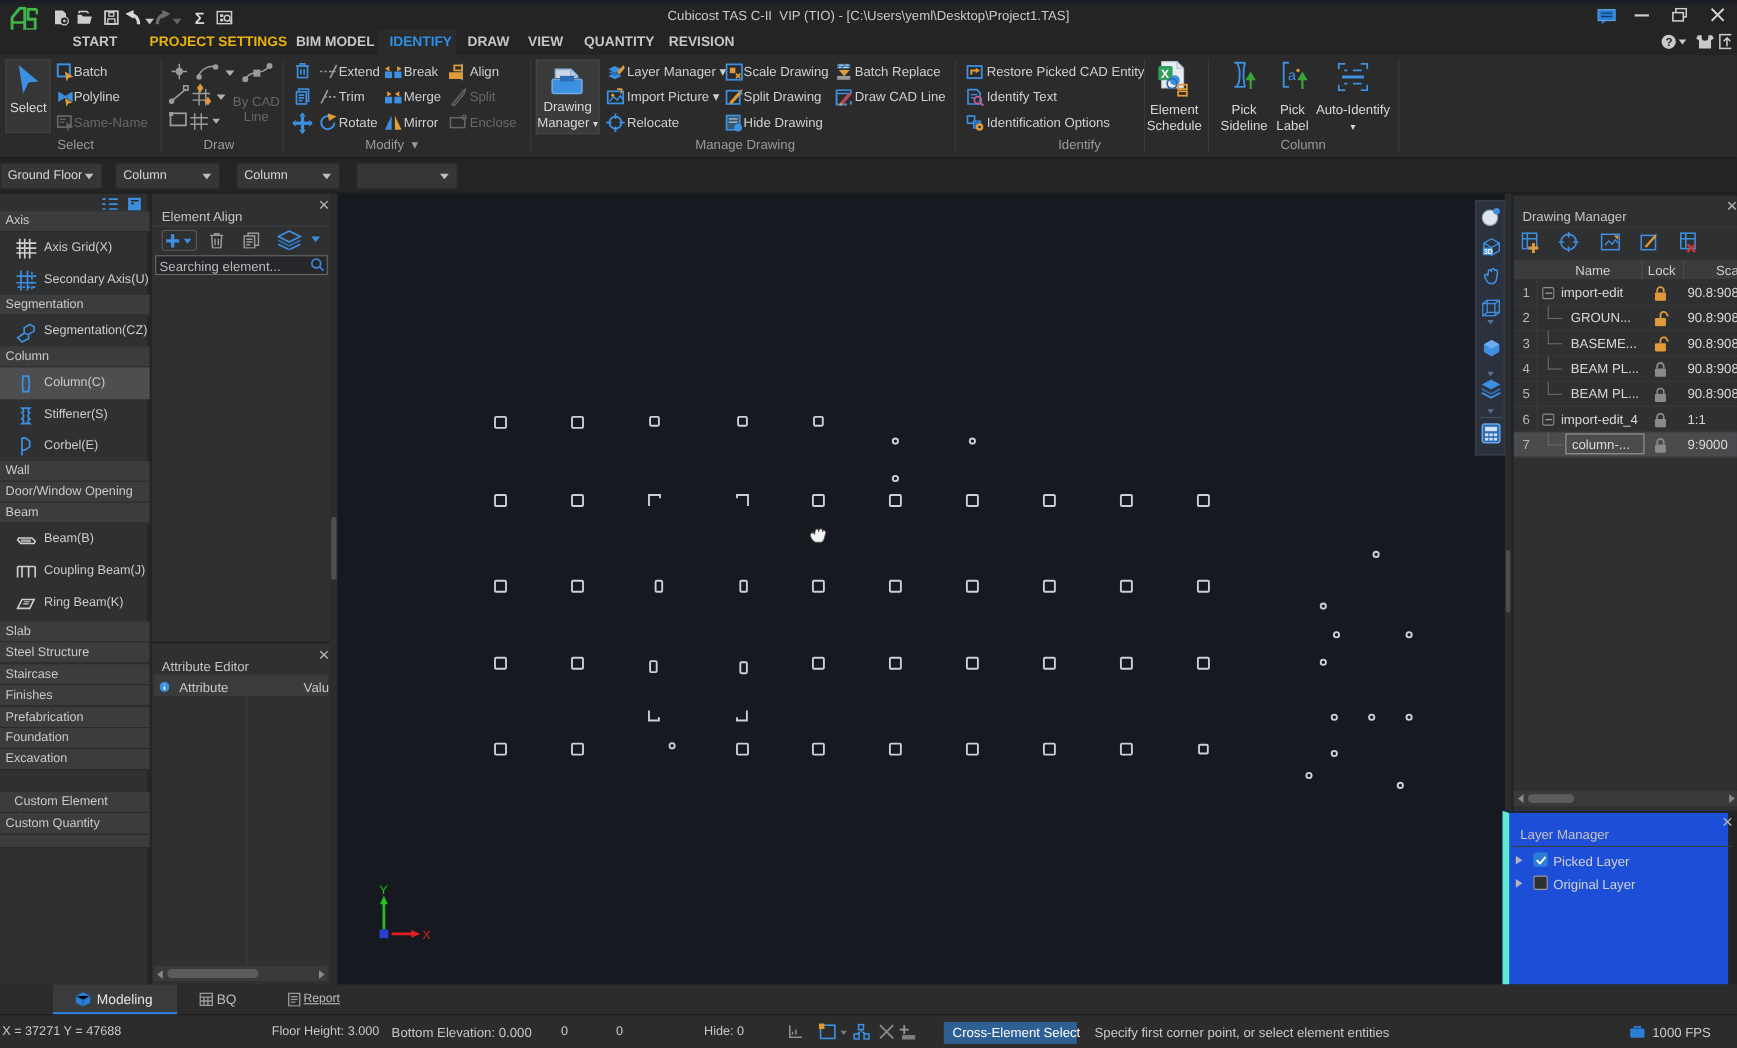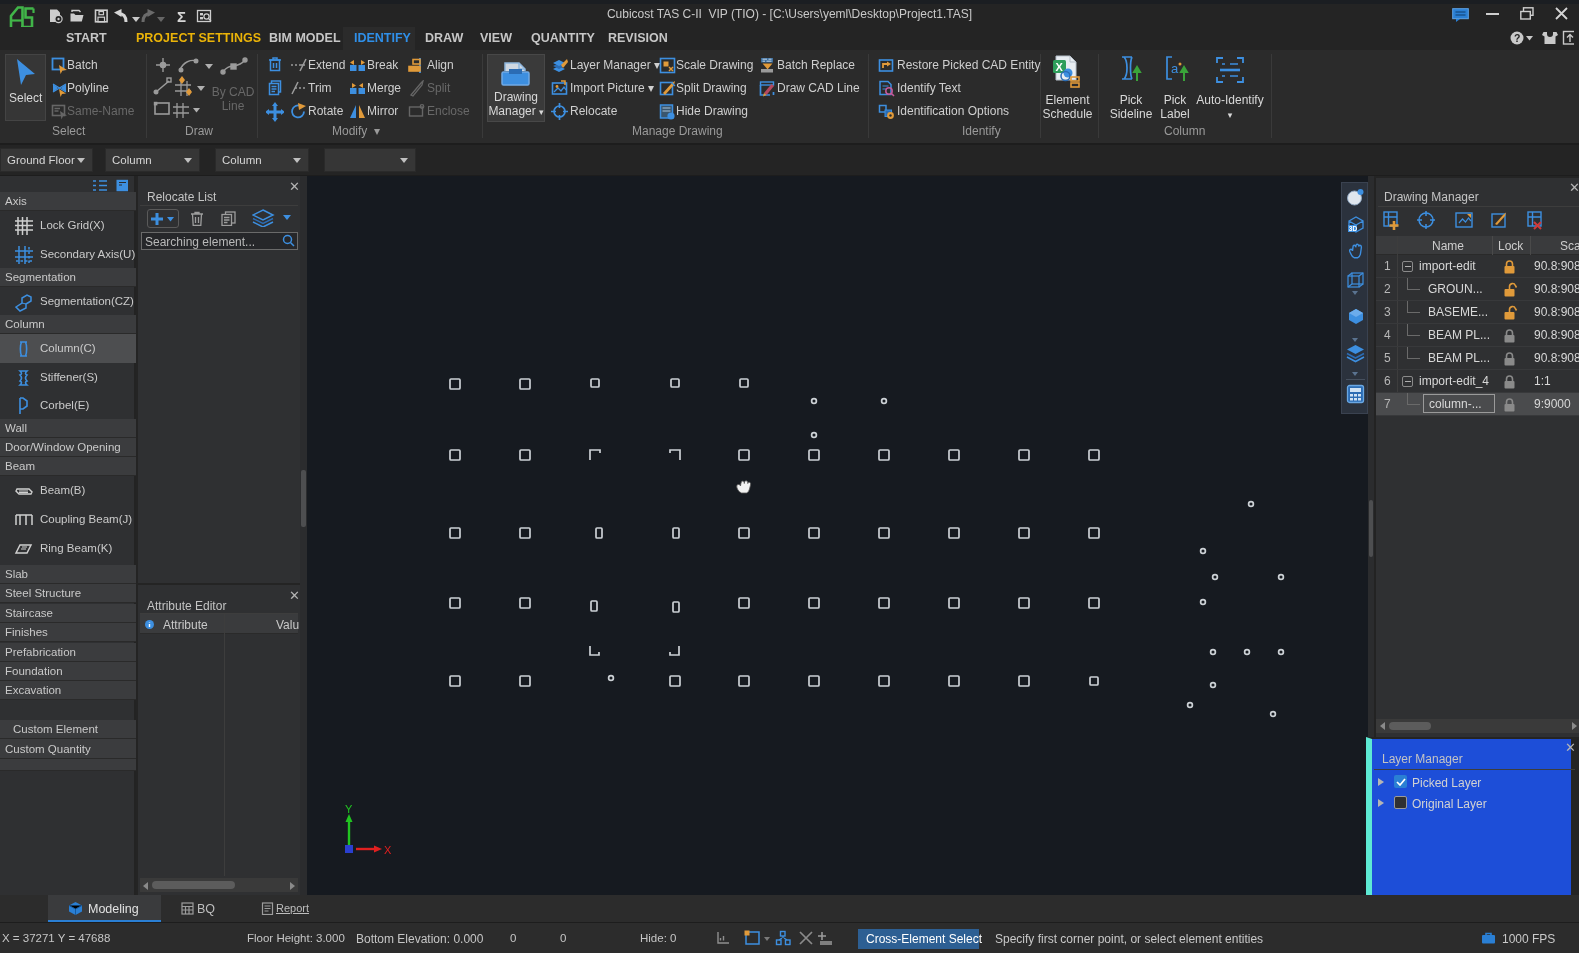--- a/index.html
+++ b/index.html
@@ -352,21 +352,21 @@
 <path d="M27 3.5 L34 3.5 M27 6 L30 6" stroke="#2b2b2b" stroke-width="1.2"></path>
 </g>
     </svg>
 <div class="hdr" style="top:192px;height:19px;">Axis</div>
 <div class="item" style="top:211px;">
       <svg style="position:absolute;left:14px;top:5px;" width="20" height="20" viewBox="0 0 20 20">
         <g stroke="#cfcfcf" stroke-width="1.5" fill="none">
           <path d="M4 1 L4 19 M8.5 1 L8.5 19 M13 1 L13 19 M1 5 L19 5 M1 9.5 L19 9.5 M1 14 L19 14"></path>
         </g>
       </svg>
-      <span class="t">Lock Grid(X)</span>
+      <span class="t">Axis Grid(X)</span>
     </div>
 <div class="item" style="top:240px;">
       <svg style="position:absolute;left:14px;top:5px;" width="20" height="20" viewBox="0 0 20 20">
         <g stroke="#3d8fe0" stroke-width="1.5" fill="none">
           <path d="M5 1 L5 19 M11 1 L11 19 M1 6 L19 6 M1 12 L19 12"></path>
           <path d="M15 2 L15 18 M2 16 L18 16" stroke-dasharray="2.5 2"></path>
         </g>
       </svg>
       <span class="t">Secondary Axis(U)</span>
     </div>
@@ -428,21 +428,21 @@
 <div class="hdr" style="top:584.4px;height:19px;">Steel Structure</div>
 <div class="hdr" style="top:603.8px;height:19px;">Staircase</div>
 <div class="hdr" style="top:623.1999999999999px;height:19px;">Finishes</div>
 <div class="hdr" style="top:642.5999999999999px;height:19px;">Prefabrication</div>
 <div class="hdr" style="top:661.9999999999999px;height:19px;">Foundation</div>
 <div class="hdr" style="top:681.3999999999999px;height:19px;">Excavation</div>
 <div class="hdr" style="top:736px;height:35px;">Others</div>
 <div class="hdr" style="top:720.1999999999998px;height:19px;padding-left:13px;">Custom Element</div>
 <div class="hdr" style="top:739.5999999999998px;height:19px;">Custom Quantity</div>
 <div class="abs" style="left:138px;top:176px;width:162px;height:719px;background:#2f3032;"></div>
-<div class="lbl ptitle" style="left:147px;top:190px;">Relocate List</div>
+<div class="lbl ptitle" style="left:147px;top:190px;">Element Align</div>
 <div class="lbl" style="left:289px;top:179px;color:#b5b5b5;font-size:13px;">✕</div>
 <div class="abs" style="left:140px;top:205px;width:158px;height:1px;background:#3d3d3d;"></div>
 <div class="abs" style="left:147px;top:209px;width:32px;height:19px;border:1px solid #5a5a5a;border-radius:3px;background:#2f3032;"></div>
 <svg class="ic" style="left:151px;top:212px;" width="24" height="14" viewBox="0 0 24 14">
 <path d="M6 1 L6 13 M0 7 L12 7" stroke="#3d8fe0" stroke-width="3"></path>
 <path d="M16 5 l7 0 l-3.5 4.5 z" fill="#3d8fe0"></path>
 </svg>
 <svg class="ic" style="left:190px;top:211px;" width="14" height="15" viewBox="0 0 14 15">
 <g stroke="#9d9d9d" stroke-width="1.3" fill="none">
 <path d="M1 3 L13 3 M5 3 L5 1.5 L9 1.5 L9 3"></path>

